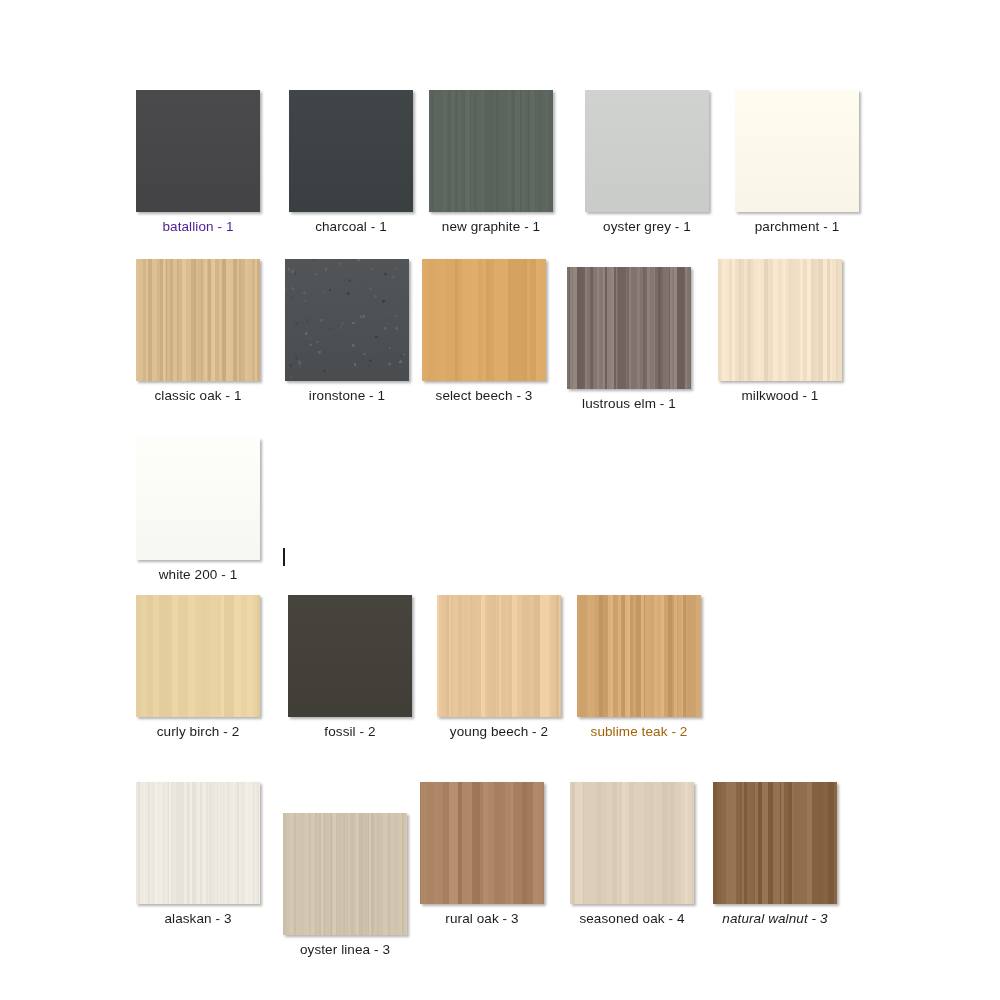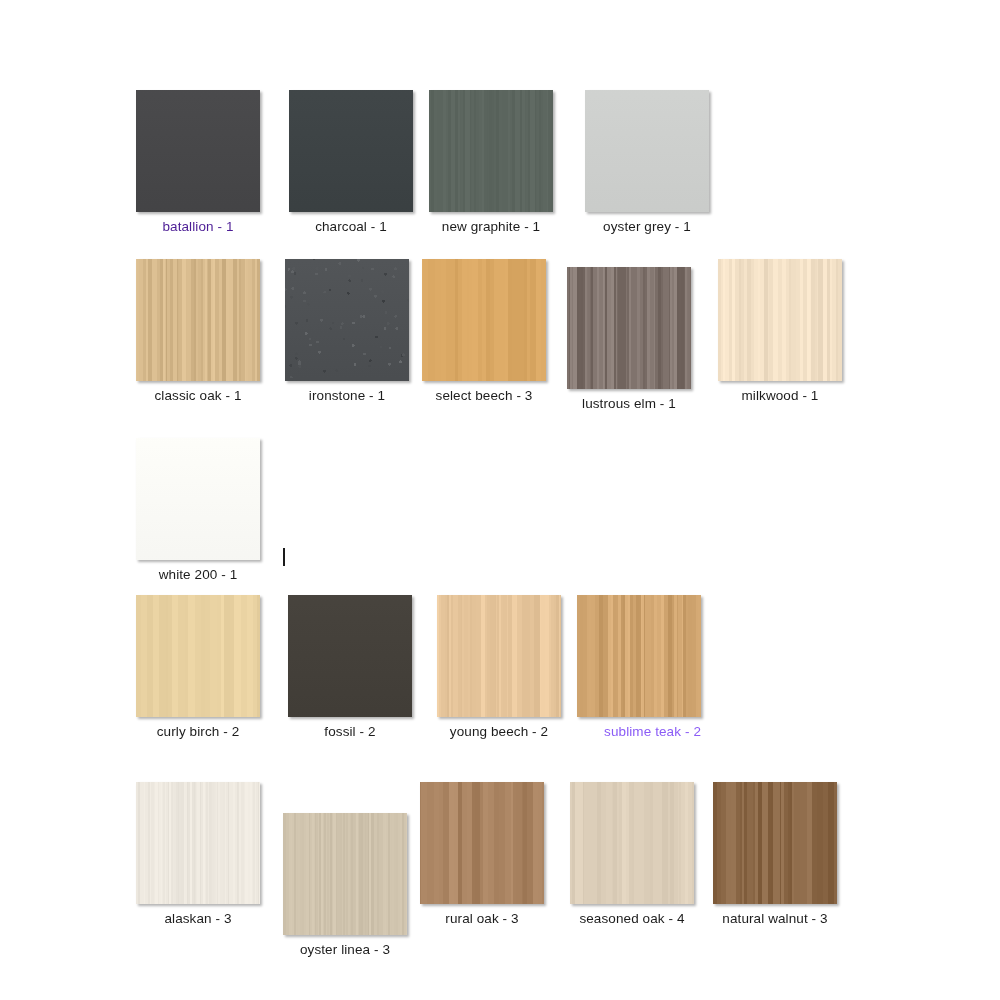--- a/index.html
+++ b/index.html
@@ -86,20 +86,26 @@
         <div class="grain" style="background-image: repeating-linear-gradient(90deg, rgb(96, 106, 99) 0px, rgb(96, 106, 99) 1.76px, rgb(90, 100, 93) 1.76px, rgb(90, 100, 93) 4.72px, rgb(89, 99, 92) 4.72px, rgb(89, 99, 92) 6.19px, rgb(90, 100, 93) 6.19px, rgb(90, 100, 93) 7.41px, rgb(88, 98, 91) 7.41px, rgb(88, 98, 91) 9.97px, rgb(89, 99, 92) 9.97px, rgb(89, 99, 92) 12.36px, rgb(91, 101, 94) 12.36px, rgb(91, 101, 94) 14.14px, rgb(87, 97, 90) 14.14px, rgb(87, 97, 90) 16.95px, rgb(92, 102, 95) 16.95px, rgb(92, 102, 95) 19.81px, rgb(91, 101, 94) 19.81px, rgb(91, 101, 94) 21.9px, rgb(91, 101, 94) 21.9px, rgb(91, 101, 94) 24.27px, rgb(91, 101, 94) 24.27px, rgb(91, 101, 94) 25.8px, rgb(95, 105, 98) 25.8px, rgb(95, 105, 98) 28.63px, rgb(92, 102, 95) 28.63px, rgb(92, 102, 95) 30.55px, rgb(88, 98, 91) 30.55px, rgb(88, 98, 91) 33.62px, rgb(95, 105, 98) 33.62px, rgb(95, 105, 98) 36.28px, rgb(95, 105, 98) 36.28px, rgb(95, 105, 98) 38.4px, rgb(88, 98, 91) 38.4px, rgb(88, 98, 91) 40.54px, rgb(95, 105, 98) 40.54px, rgb(95, 105, 98) 42.79px, rgb(91, 101, 94) 42.79px, rgb(91, 101, 94) 44.42px, rgb(92, 102, 95) 44.42px, rgb(92, 102, 95) 45.85px, rgb(88, 98, 91) 45.85px, rgb(88, 98, 91) 48.11px, rgb(96, 106, 99) 48.11px, rgb(96, 106, 99) 51.23px, rgb(96, 106, 99) 51.23px, rgb(96, 106, 99) 52.81px, rgb(88, 98, 91) 52.81px, rgb(88, 98, 91) 54.18px, rgb(91, 101, 94) 54.18px, rgb(91, 101, 94) 55.44px, rgb(92, 102, 95) 55.44px, rgb(92, 102, 95) 56.71px, rgb(88, 98, 91) 56.71px, rgb(88, 98, 91) 58.95px, rgb(91, 101, 94) 58.95px, rgb(91, 101, 94) 61.66px, rgb(93, 103, 96) 61.66px, rgb(93, 103, 96) 64.82px), linear-gradient(rgb(98, 108, 101), rgb(86, 96, 89));"></div>
       </div>
       <div class="swatch-label" style="color: rgb(28, 28, 28);">new graphite - 1</div>
     </div>
     <div class="swatch-cell" style="left: 585px; top: 90px;">
       <div class="swatch-chip" style="background: rgb(205, 207, 205);">
         <div class="grain" style="background-image: linear-gradient(rgb(209, 211, 209), rgb(201, 203, 201));"></div>
       </div>
       <div class="swatch-label" style="color: rgb(28, 28, 28);">oyster grey - 1</div>
     </div>
+    <div class="swatch-cell" style="left: 735px; top: 90px;">
+      <div class="swatch-chip" style="background: rgb(253, 248, 236);">
+        <div class="grain" style="background-image: linear-gradient(rgb(255, 252, 240), rgb(249, 244, 232));"></div>
+      </div>
+      <div class="swatch-label" style="color: rgb(28, 28, 28);">parchment - 1</div>
+    </div>
     <div class="swatch-cell" style="left: 136px; top: 259px;">
       <div class="swatch-chip" style="background: rgb(214, 185, 140);">
         <div class="grain" style="background-image: repeating-linear-gradient(90deg, rgb(202, 173, 128) 0px, rgb(202, 173, 128) 4.35px, rgb(219, 190, 145) 4.35px, rgb(219, 190, 145) 5.96px, rgb(204, 175, 130) 5.96px, rgb(204, 175, 130) 8.12px, rgb(210, 181, 136) 8.12px, rgb(210, 181, 136) 12.42px, rgb(224, 195, 150) 12.42px, rgb(224, 195, 150) 13.43px, rgb(221, 192, 147) 13.43px, rgb(221, 192, 147) 15.38px, rgb(219, 190, 145) 15.38px, rgb(219, 190, 145) 19.18px, rgb(210, 181, 136) 19.18px, rgb(210, 181, 136) 21.96px, rgb(223, 194, 149) 21.96px, rgb(223, 194, 149) 24.07px, rgb(204, 175, 130) 24.07px, rgb(204, 175, 130) 28.15px, rgb(221, 192, 147) 28.15px, rgb(221, 192, 147) 29.07px, rgb(221, 192, 147) 29.07px, rgb(221, 192, 147) 32.89px, rgb(212, 183, 138) 32.89px, rgb(212, 183, 138) 35.62px, rgb(202, 173, 128) 35.62px, rgb(202, 173, 128) 39.44px, rgb(226, 197, 152) 39.44px, rgb(226, 197, 152) 40.55px, rgb(219, 190, 145) 40.55px, rgb(219, 190, 145) 41.5px, rgb(198, 169, 124) 41.5px, rgb(198, 169, 124) 43.38px, rgb(215, 186, 141) 43.38px, rgb(215, 186, 141) 45.75px, rgb(204, 175, 130) 45.75px, rgb(204, 175, 130) 49.27px, rgb(220, 191, 146) 49.27px, rgb(220, 191, 146) 52.79px, rgb(201, 172, 127) 52.79px, rgb(201, 172, 127) 54.38px, rgb(210, 181, 136) 54.38px, rgb(210, 181, 136) 55.25px, rgb(212, 183, 138) 55.25px, rgb(212, 183, 138) 57.97px, rgb(227, 198, 153) 57.97px, rgb(227, 198, 153) 61.55px, rgb(217, 188, 143) 61.55px, rgb(217, 188, 143) 62.93px, rgb(218, 189, 144) 62.93px, rgb(218, 189, 144) 67.21px, rgb(205, 176, 131) 67.21px, rgb(205, 176, 131) 69.55px, rgb(200, 171, 126) 69.55px, rgb(200, 171, 126) 72.21px, rgb(217, 188, 143) 72.21px, rgb(217, 188, 143) 74.43px, rgb(212, 183, 138) 74.43px, rgb(212, 183, 138) 77.09px, rgb(206, 177, 132) 77.09px, rgb(206, 177, 132) 79.39px, rgb(219, 190, 145) 79.39px, rgb(219, 190, 145) 80.71px, rgb(226, 197, 152) 80.71px, rgb(226, 197, 152) 82.86px, rgb(212, 183, 138) 82.86px, rgb(212, 183, 138) 84.38px, rgb(202, 173, 128) 84.38px, rgb(202, 173, 128) 87.16px, rgb(225, 196, 151) 87.16px, rgb(225, 196, 151) 89.17px, rgb(228, 199, 154) 89.17px, rgb(228, 199, 154) 90.66px, rgb(210, 181, 136) 90.66px, rgb(210, 181, 136) 94.88px, rgb(220, 191, 146) 94.88px, rgb(220, 191, 146) 98.31px, rgb(199, 170, 125) 98.31px, rgb(199, 170, 125) 101.75px, rgb(223, 194, 149) 101.75px, rgb(223, 194, 149) 104.97px, rgb(222, 193, 148) 104.97px, rgb(222, 193, 148) 108.99px), linear-gradient(90deg, rgb(222, 193, 148) 0%, rgb(204, 175, 130) 45%, rgb(220, 191, 146) 100%);"></div>
       </div>
       <div class="swatch-label" style="color: rgb(28, 28, 28);">classic oak - 1</div>
     </div>
     <div class="swatch-cell" style="left: 285px; top: 259px;">
       <div class="swatch-chip" style="background: rgb(78, 81, 84);">
         <div class="grain" style="background-image: radial-gradient(1.4px at 87.3% 55.5%, rgb(78, 81, 84) 0px, rgb(78, 81, 84) 100%, rgba(0, 0, 0, 0) 100%), radial-gradient(1.4px at 0.7% 54.9%, rgb(78, 81, 84) 0px, rgb(78, 81, 84) 100%, rgba(0, 0, 0, 0) 100%), radial-gradient(1.4px at 8.3% 29.1%, rgb(89, 92, 95) 0px, rgb(89, 92, 95) 100%, rgba(0, 0, 0, 0) 100%), radial-gradient(1.4px at 51.8% 19.8%, rgb(83, 86, 89) 0px, rgb(83, 86, 89) 100%, rgba(0, 0, 0, 0) 100%), radial-gradient(1.4px at 72.9% 68.5%, rgb(79, 82, 85) 0px, rgb(79, 82, 85) 100%, rgba(0, 0, 0, 0) 100%), radial-gradient(1.4px at 13.1% 17%, rgb(97, 100, 103) 0px, rgb(97, 100, 103) 100%, rgba(0, 0, 0, 0) 100%), radial-gradient(1.4px at 14.2% 7%, rgb(64, 67, 70) 0px, rgb(64, 67, 70) 100%, rgba(0, 0, 0, 0) 100%), radial-gradient(1.4px at 17.9% 80%, rgb(91, 94, 97) 0px, rgb(91, 94, 97) 100%, rgba(0, 0, 0, 0) 100%), radial-gradient(1.4px at 65.8% 77.8%, rgb(59, 62, 65) 0px, rgb(59, 62, 65) 100%, rgba(0, 0, 0, 0) 100%), radial-gradient(1.4px at 99.6% 42.1%, rgb(79, 82, 85) 0px, rgb(79, 82, 85) 100%, rgba(0, 0, 0, 0) 100%), radial-gradient(1.4px at 60.9% 14.4%, rgb(79, 82, 85) 0px, rgb(79, 82, 85) 100%, rgba(0, 0, 0, 0) 100%), radial-gradient(1.4px at 91.4% 36.5%, rgb(77, 80, 83) 0px, rgb(77, 80, 83) 100%, rgba(0, 0, 0, 0) 100%), radial-gradient(1.4px at 32.8% 50.1%, rgb(93, 96, 99) 0px, rgb(93, 96, 99) 100%, rgba(0, 0, 0, 0) 100%), radial-gradient(1.4px at 26.8% 96.7%, rgb(100, 103, 106) 0px, rgb(100, 103, 106) 100%, rgba(0, 0, 0, 0) 100%), radial-gradient(1.4px at 14.9% 18.1%, rgb(71, 74, 77) 0px, rgb(71, 74, 77) 100%, rgba(0, 0, 0, 0) 100%), radial-gradient(1.4px at 39% 56%, rgb(71, 74, 77) 0px, rgb(71, 74, 77) 100%, rgba(0, 0, 0, 0) 100%), radial-gradient(1.4px at 40.6% 52%, rgb(74, 77, 80) 0px, rgb(74, 77, 80) 100%, rgba(0, 0, 0, 0) 100%), radial-gradient(1.4px at 61.4% 47.7%, rgb(98, 101, 104) 0px, rgb(98, 101, 104) 100%, rgba(0, 0, 0, 0) 100%), radial-gradient(1.4px at 43.1% 84.8%, rgb(72, 75, 78) 0px, rgb(72, 75, 78) 100%, rgba(0, 0, 0, 0) 100%), radial-gradient(1.4px at 27.3% 5.1%, rgb(59, 62, 65) 0px, rgb(59, 62, 65) 100%, rgba(0, 0, 0, 0) 100%), radial-gradient(1.4px at 55.7% 50.1%, rgb(79, 82, 85) 0px, rgb(79, 82, 85) 100%, rgba(0, 0, 0, 0) 100%), radial-gradient(1.4px at 70.1% 61.6%, rgb(59, 62, 65) 0px, rgb(59, 62, 65) 100%, rgba(0, 0, 0, 0) 100%), radial-gradient(1.4px at 11.9% 81.2%, rgb(65, 68, 71) 0px, rgb(65, 68, 71) 100%, rgba(0, 0, 0, 0) 100%), radial-gradient(1.4px at 23% 50.5%, rgb(70, 73, 76) 0px, rgb(70, 73, 76) 100%, rgba(0, 0, 0, 0) 100%), radial-gradient(1.4px at 45% 11.3%, rgb(92, 95, 98) 0px, rgb(92, 95, 98) 100%, rgba(0, 0, 0, 0) 100%), radial-gradient(1.4px at 19.5% 5.2%, rgb(60, 63, 66) 0px, rgb(60, 63, 66) 100%, rgba(0, 0, 0, 0) 100%), radial-gradient(1.4px at 88.2% 73.8%, rgb(83, 86, 89) 0px, rgb(83, 86, 89) 100%, rgba(0, 0, 0, 0) 100%), radial-gradient(1.4px at 92.8% 58.9%, rgb(90, 93, 96) 0px, rgb(90, 93, 96) 100%, rgba(0, 0, 0, 0) 100%), radial-gradient(1.4px at 74.9% 2.1%, rgb(99, 102, 105) 0px, rgb(99, 102, 105) 100%, rgba(0, 0, 0, 0) 100%), radial-gradient(1.4px at 76.3% 45%, rgb(84, 87, 90) 0px, rgb(84, 87, 90) 100%, rgba(0, 0, 0, 0) 100%), radial-gradient(1.4px at 38.5% 29.4%, rgb(63, 66, 69) 0px, rgb(63, 66, 69) 100%, rgba(0, 0, 0, 0) 100%), radial-gradient(1.4px at 3.3% 96.9%, rgb(103, 106, 109) 0px, rgb(103, 106, 109) 100%, rgba(0, 0, 0, 0) 100%), radial-gradient(1.4px at 12.3% 89.1%, rgb(84, 87, 90) 0px, rgb(84, 87, 90) 100%, rgba(0, 0, 0, 0) 100%), radial-gradient(1.4px at 7.2% 47.8%, rgb(71, 74, 77) 0px, rgb(71, 74, 77) 100%, rgba(0, 0, 0, 0) 100%), radial-gradient(1.4px at 29.6% 14.6%, rgb(83, 86, 89) 0px, rgb(83, 86, 89) 100%, rgba(0, 0, 0, 0) 100%), radial-gradient(1.4px at 21.3% 31.2%, rgb(94, 97, 100) 0px, rgb(94, 97, 100) 100%, rgba(0, 0, 0, 0) 100%), radial-gradient(1.4px at 23.8% 39.2%, rgb(77, 80, 83) 0px, rgb(77, 80, 83) 100%, rgba(0, 0, 0, 0) 100%), radial-gradient(1.4px at 78.8% 80.3%, rgb(96, 99, 102) 0px, rgb(96, 99, 102) 100%, rgba(0, 0, 0, 0) 100%), radial-gradient(1.4px at 28.1% 96.1%, rgb(80, 83, 86) 0px, rgb(80, 83, 86) 100%, rgba(0, 0, 0, 0) 100%), radial-gradient(1.4px at 13.3% 28.4%, rgb(93, 96, 99) 0px, rgb(93, 96, 99) 100%, rgba(0, 0, 0, 0) 100%), radial-gradient(1.4px at 76% 18.8%, rgb(63, 66, 69) 0px, rgb(63, 66, 69) 100%, rgba(0, 0, 0, 0) 100%), radial-gradient(1.4px at 57.9% 9%, rgb(100, 103, 106) 0px, rgb(100, 103, 106) 100%, rgba(0, 0, 0, 0) 100%), radial-gradient(1.4px at 0.7% 40.6%, rgb(86, 89, 92) 0px, rgb(86, 89, 92) 100%, rgba(0, 0, 0, 0) 100%), radial-gradient(1.4px at 46% 55.3%, rgb(86, 89, 92) 0px, rgb(86, 89, 92) 100%, rgba(0, 0, 0, 0) 100%), radial-gradient(1.4px at 35.6% 94.8%, rgb(73, 76, 79) 0px, rgb(73, 76, 79) 100%, rgba(0, 0, 0, 0) 100%), radial-gradient(1.4px at 11% 0.7%, rgb(66, 69, 72) 0px, rgb(66, 69, 72) 100%, rgba(0, 0, 0, 0) 100%), radial-gradient(1.4px at 14% 14.7%, rgb(85, 88, 91) 0px, rgb(85, 88, 91) 100%, rgba(0, 0, 0, 0) 100%), radial-gradient(1.4px at 86.2% 78.5%, rgb(103, 106, 109) 0px, rgb(103, 106, 109) 100%, rgba(0, 0, 0, 0) 100%), radial-gradient(1.4px at 69.3% 33.7%, rgb(92, 95, 98) 0px, rgb(92, 95, 98) 100%, rgba(0, 0, 0, 0) 100%), radial-gradient(1.4px at 4.9% 22%, rgb(72, 75, 78) 0px, rgb(72, 75, 78) 100%, rgba(0, 0, 0, 0) 100%), radial-gradient(1.4px at 34.7% 85.1%, rgb(62, 65, 68) 0px, rgb(62, 65, 68) 100%, rgba(0, 0, 0, 0) 100%), radial-gradient(1.4px at 0.4% 64.7%, rgb(82, 85, 88) 0px, rgb(82, 85, 88) 100%, rgba(0, 0, 0, 0) 100%), radial-gradient(1.4px at 43.7% 2.3%, rgb(57, 60, 63) 0px, rgb(57, 60, 63) 100%, rgba(0, 0, 0, 0) 100%), radial-gradient(1.4px at 6.1% 39.7%, rgb(101, 104, 107) 0px, rgb(101, 104, 107) 100%, rgba(0, 0, 0, 0) 100%), radial-gradient(1.4px at 29.5% 18.5%, rgb(93, 96, 99) 0px, rgb(93, 96, 99) 100%, rgba(0, 0, 0, 0) 100%), radial-gradient(1.4px at 55.4% 80.4%, rgb(100, 103, 106) 0px, rgb(100, 103, 106) 100%, rgba(0, 0, 0, 0) 100%), radial-gradient(1.4px at 25.5% 67.1%, rgb(93, 96, 99) 0px, rgb(93, 96, 99) 100%, rgba(0, 0, 0, 0) 100%), radial-gradient(1.4px at 81.5% 20.3%, rgb(93, 96, 99) 0px, rgb(93, 96, 99) 100%, rgba(0, 0, 0, 0) 100%), radial-gradient(1.4px at 65% 81.5%, rgb(72, 75, 78) 0px, rgb(72, 75, 78) 100%, rgba(0, 0, 0, 0) 100%), radial-gradient(1.4px at 17.8% 92.5%, rgb(96, 99, 102) 0px, rgb(96, 99, 102) 100%, rgba(0, 0, 0, 0) 100%), radial-gradient(1.4px at 81.4% 94.9%, rgb(91, 94, 97) 0px, rgb(91, 94, 97) 100%, rgba(0, 0, 0, 0) 100%), radial-gradient(1.4px at 97.6% 30.5%, rgb(78, 81, 84) 0px, rgb(78, 81, 84) 100%, rgba(0, 0, 0, 0) 100%), radial-gradient(1.4px at 8% 40.8%, rgb(74, 77, 80) 0px, rgb(74, 77, 80) 100%, rgba(0, 0, 0, 0) 100%), radial-gradient(1.4px at 54.2% 67.5%, rgb(100, 103, 106) 0px, rgb(100, 103, 106) 100%, rgba(0, 0, 0, 0) 100%), radial-gradient(1.4px at 78% 52.4%, rgb(83, 86, 89) 0px, rgb(83, 86, 89) 100%, rgba(0, 0, 0, 0) 100%), radial-gradient(1.4px at 21.1% 37%, rgb(87, 90, 93) 0px, rgb(87, 90, 93) 100%, rgba(0, 0, 0, 0) 100%), radial-gradient(1.4px at 25% 63.1%, rgb(85, 88, 91) 0px, rgb(85, 88, 91) 100%, rgba(0, 0, 0, 0) 100%), radial-gradient(1.4px at 31.4% 72.2%, rgb(98, 101, 104) 0px, rgb(98, 101, 104) 100%, rgba(0, 0, 0, 0) 100%), radial-gradient(1.4px at 82.1% 6.1%, rgb(98, 101, 104) 0px, rgb(98, 101, 104) 100%, rgba(0, 0, 0, 0) 100%), radial-gradient(1.4px at 18.6% 6.5%, rgb(58, 61, 64) 0px, rgb(58, 61, 64) 100%, rgba(0, 0, 0, 0) 100%), radial-gradient(1.4px at 82.7% 14.9%, rgb(89, 92, 95) 0px, rgb(89, 92, 95) 100%, rgba(0, 0, 0, 0) 100%), radial-gradient(1.4px at 16% 73.2%, rgb(74, 77, 80) 0px, rgb(74, 77, 80) 100%, rgba(0, 0, 0, 0) 100%), radial-gradient(1.4px at 60.2% 22.8%, rgb(76, 79, 82) 0px, rgb(76, 79, 82) 100%, rgba(0, 0, 0, 0) 100%), radial-gradient(1.4px at 56.9% 5.6%, rgb(68, 71, 74) 0px, rgb(68, 71, 74) 100%, rgba(0, 0, 0, 0) 100%), radial-gradient(1.4px at 47.9% 63.1%, rgb(71, 74, 77) 0px, rgb(71, 74, 77) 100%, rgba(0, 0, 0, 0) 100%), radial-gradient(1.4px at 74.7% 37.1%, rgb(58, 61, 64) 0px, rgb(58, 61, 64) 100%, rgba(0, 0, 0, 0) 100%), radial-gradient(1.4px at 79.1% 69.2%, rgb(92, 95, 98) 0px, rgb(92, 95, 98) 100%, rgba(0, 0, 0, 0) 100%), radial-gradient(1.4px at 2.7% 1%, rgb(103, 106, 109) 0px, rgb(103, 106, 109) 100%, rgba(0, 0, 0, 0) 100%), radial-gradient(1.4px at 87.1% 74.3%, rgb(62, 65, 68) 0px, rgb(62, 65, 68) 100%, rgba(0, 0, 0, 0) 100%), radial-gradient(1.4px at 74.1% 30.6%, rgb(81, 84, 87) 0px, rgb(81, 84, 87) 100%, rgba(0, 0, 0, 0) 100%), radial-gradient(1.4px at 5.3% 11.8%, rgb(87, 90, 93) 0px, rgb(87, 90, 93) 100%, rgba(0, 0, 0, 0) 100%), radial-gradient(1.4px at 22.4% 59.4%, rgb(100, 103, 106) 0px, rgb(100, 103, 106) 100%, rgba(0, 0, 0, 0) 100%), radial-gradient(1.4px at 67.1% 15%, rgb(92, 95, 98) 0px, rgb(92, 95, 98) 100%, rgba(0, 0, 0, 0) 100%), radial-gradient(1.4px at 80.9% 20.5%, rgb(82, 85, 88) 0px, rgb(82, 85, 88) 100%, rgba(0, 0, 0, 0) 100%), radial-gradient(1.4px at 5.7% 17.4%, rgb(91, 94, 97) 0px, rgb(91, 94, 97) 100%, rgba(0, 0, 0, 0) 100%), radial-gradient(1.4px at 83% 47.4%, rgb(90, 93, 96) 0px, rgb(90, 93, 96) 100%, rgba(0, 0, 0, 0) 100%), radial-gradient(1.4px at 54.5% 52.1%, rgb(99, 102, 105) 0px, rgb(99, 102, 105) 100%, rgba(0, 0, 0, 0) 100%), radial-gradient(1.4px at 61.8% 73.3%, rgb(92, 95, 98) 0px, rgb(92, 95, 98) 100%, rgba(0, 0, 0, 0) 100%), radial-gradient(1.4px at 46.8% 52.6%, rgb(87, 90, 93) 0px, rgb(87, 90, 93) 100%, rgba(0, 0, 0, 0) 100%), radial-gradient(1.4px at 50.9% 31.7%, rgb(58, 61, 64) 0px, rgb(58, 61, 64) 100%, rgba(0, 0, 0, 0) 100%), radial-gradient(1.4px at 15.9% 52.2%, rgb(69, 72, 75) 0px, rgb(69, 72, 75) 100%, rgba(0, 0, 0, 0) 100%), radial-gradient(1.4px at 83.5% 55.8%, rgb(95, 98, 101) 0px, rgb(95, 98, 101) 100%, rgba(0, 0, 0, 0) 100%), radial-gradient(1.4px at 95.3% 84.1%, rgb(61, 64, 67) 0px, rgb(61, 64, 67) 100%, rgba(0, 0, 0, 0) 100%), radial-gradient(1.4px at 92.9% 78.9%, rgb(80, 83, 86) 0px, rgb(80, 83, 86) 100%, rgba(0, 0, 0, 0) 100%), radial-gradient(1.4px at 18.1% 81.8%, rgb(79, 82, 85) 0px, rgb(79, 82, 85) 100%, rgba(0, 0, 0, 0) 100%), radial-gradient(1.4px at 12.5% 34.5%, rgb(75, 78, 81) 0px, rgb(75, 78, 81) 100%, rgba(0, 0, 0, 0) 100%), radial-gradient(1.4px at 17.8% 78.6%, rgb(90, 93, 96) 0px, rgb(90, 93, 96) 100%, rgba(0, 0, 0, 0) 100%), radial-gradient(1.4px at 75.7% 55.8%, rgb(96, 99, 102) 0px, rgb(96, 99, 102) 100%, rgba(0, 0, 0, 0) 100%), radial-gradient(1.4px at 27.7% 7.8%, rgb(66, 69, 72) 0px, rgb(66, 69, 72) 100%, rgba(0, 0, 0, 0) 100%), radial-gradient(1.4px at 15.7% 76.2%, rgb(65, 68, 71) 0px, rgb(65, 68, 71) 100%, rgba(0, 0, 0, 0) 100%), radial-gradient(1.4px at 81.1% 2.7%, rgb(66, 69, 72) 0px, rgb(66, 69, 72) 100%, rgba(0, 0, 0, 0) 100%), radial-gradient(1.4px at 65.8% 29%, rgb(89, 92, 95) 0px, rgb(89, 92, 95) 100%, rgba(0, 0, 0, 0) 100%), radial-gradient(1.4px at 11.4% 96.7%, rgb(61, 64, 67) 0px, rgb(61, 64, 67) 100%, rgba(0, 0, 0, 0) 100%), radial-gradient(1.4px at 59.5% 47.5%, rgb(93, 96, 99) 0px, rgb(93, 96, 99) 100%, rgba(0, 0, 0, 0) 100%), radial-gradient(1.4px at 51.9% 23.1%, rgb(66, 69, 72) 0px, rgb(66, 69, 72) 100%, rgba(0, 0, 0, 0) 100%), radial-gradient(1.4px at 30.1% 65.1%, rgb(91, 94, 97) 0px, rgb(91, 94, 97) 100%, rgba(0, 0, 0, 0) 100%), radial-gradient(1.4px at 35.8% 15.3%, rgb(96, 99, 102) 0px, rgb(96, 99, 102) 100%, rgba(0, 0, 0, 0) 100%), radial-gradient(1.4px at 10.8% 15.2%, rgb(99, 102, 105) 0px, rgb(99, 102, 105) 100%, rgba(0, 0, 0, 0) 100%), radial-gradient(1.4px at 96.6% 6.5%, rgb(74, 77, 80) 0px, rgb(74, 77, 80) 100%, rgba(0, 0, 0, 0) 100%), radial-gradient(1.4px at 35% 30.9%, rgb(87, 90, 93) 0px, rgb(87, 90, 93) 100%, rgba(0, 0, 0, 0) 100%), linear-gradient(rgb(83, 86, 89), rgb(73, 76, 79));"></div>
       </div>
@@ -144,21 +150,21 @@
     <div class="swatch-cell" style="left: 437px; top: 595px;">
       <div class="swatch-chip" style="background: rgb(232, 199, 157);">
         <div class="grain" style="background-image: repeating-linear-gradient(90deg, rgb(221, 188, 146) 0px, rgb(221, 188, 146) 3.14px, rgb(221, 188, 146) 3.14px, rgb(221, 188, 146) 6.06px, rgb(243, 210, 168) 6.06px, rgb(243, 210, 168) 7.18px, rgb(241, 208, 166) 7.18px, rgb(241, 208, 166) 10.31px, rgb(242, 209, 167) 10.31px, rgb(242, 209, 167) 14.24px, rgb(234, 201, 159) 14.24px, rgb(234, 201, 159) 16.22px, rgb(229, 196, 154) 16.22px, rgb(229, 196, 154) 19.74px, rgb(227, 194, 152) 19.74px, rgb(227, 194, 152) 21.54px, rgb(221, 188, 146) 21.54px, rgb(221, 188, 146) 24.33px, rgb(236, 203, 161) 24.33px, rgb(236, 203, 161) 25.99px, rgb(226, 193, 151) 25.99px, rgb(226, 193, 151) 27.84px, rgb(232, 199, 157) 27.84px, rgb(232, 199, 157) 32.74px, rgb(226, 193, 151) 32.74px, rgb(226, 193, 151) 35.61px, rgb(224, 191, 149) 35.61px, rgb(224, 191, 149) 37.03px, rgb(231, 198, 156) 37.03px, rgb(231, 198, 156) 38.67px, rgb(228, 195, 153) 38.67px, rgb(228, 195, 153) 43.16px, rgb(230, 197, 155) 43.16px, rgb(230, 197, 155) 45px, rgb(224, 191, 149) 45px, rgb(224, 191, 149) 47.35px, rgb(227, 194, 152) 47.35px, rgb(227, 194, 152) 51.19px, rgb(228, 195, 153) 51.19px, rgb(228, 195, 153) 55.64px, rgb(242, 209, 167) 55.64px, rgb(242, 209, 167) 59.99px, rgb(231, 198, 156) 59.99px, rgb(231, 198, 156) 62.27px, rgb(227, 194, 152) 62.27px, rgb(227, 194, 152) 64.84px, rgb(225, 192, 150) 64.84px, rgb(225, 192, 150) 69.82px, rgb(224, 191, 149) 69.82px, rgb(224, 191, 149) 70.93px, rgb(232, 199, 157) 70.93px, rgb(232, 199, 157) 72.48px, rgb(226, 193, 151) 72.48px, rgb(226, 193, 151) 74.05px, rgb(238, 205, 163) 74.05px, rgb(238, 205, 163) 75.75px, rgb(229, 196, 154) 75.75px, rgb(229, 196, 154) 78.46px, rgb(228, 195, 153) 78.46px, rgb(228, 195, 153) 81.92px, rgb(234, 201, 159) 81.92px, rgb(234, 201, 159) 83.27px, rgb(227, 194, 152) 83.27px, rgb(227, 194, 152) 86.66px, rgb(240, 207, 165) 86.66px, rgb(240, 207, 165) 90.64px, rgb(241, 208, 166) 90.64px, rgb(241, 208, 166) 92.06px, rgb(231, 198, 156) 92.06px, rgb(231, 198, 156) 96.98px, rgb(225, 192, 150) 96.98px, rgb(225, 192, 150) 101.44px, rgb(225, 192, 150) 101.44px, rgb(225, 192, 150) 104.66px, rgb(228, 195, 153) 104.66px, rgb(228, 195, 153) 109.3px), linear-gradient(100deg, rgb(240, 207, 165), rgb(218, 185, 143));"></div>
       </div>
       <div class="swatch-label" style="color: rgb(28, 28, 28);">young beech - 2</div>
     </div>
     <div class="swatch-cell" style="left: 577px; top: 595px;">
       <div class="swatch-chip" style="background: rgb(208, 165, 112);">
         <div class="grain" style="background-image: repeating-linear-gradient(90deg, rgb(217, 174, 121) 0px, rgb(217, 174, 121) 1.17px, rgb(218, 175, 122) 1.17px, rgb(218, 175, 122) 2.91px, rgb(202, 159, 106) 2.91px, rgb(202, 159, 106) 4.12px, rgb(212, 169, 116) 4.12px, rgb(212, 169, 116) 7.98px, rgb(221, 178, 125) 7.98px, rgb(221, 178, 125) 9.48px, rgb(194, 151, 98) 9.48px, rgb(194, 151, 98) 12.02px, rgb(206, 163, 110) 12.02px, rgb(206, 163, 110) 14.55px, rgb(204, 161, 108) 14.55px, rgb(204, 161, 108) 18.16px, rgb(205, 162, 109) 18.16px, rgb(205, 162, 109) 22.42px, rgb(212, 169, 116) 22.42px, rgb(212, 169, 116) 24.37px, rgb(213, 170, 117) 24.37px, rgb(213, 170, 117) 26.47px, rgb(212, 169, 116) 26.47px, rgb(212, 169, 116) 30.39px, rgb(206, 163, 110) 30.39px, rgb(206, 163, 110) 33.74px, rgb(192, 149, 96) 33.74px, rgb(192, 149, 96) 35.49px, rgb(192, 149, 96) 35.49px, rgb(192, 149, 96) 38.25px, rgb(200, 157, 104) 38.25px, rgb(200, 157, 104) 42.56px, rgb(220, 177, 124) 42.56px, rgb(220, 177, 124) 46.33px, rgb(224, 181, 128) 46.33px, rgb(224, 181, 128) 48.3px, rgb(204, 161, 108) 48.3px, rgb(204, 161, 108) 50.74px, rgb(205, 162, 109) 50.74px, rgb(205, 162, 109) 52.89px, rgb(219, 176, 123) 52.89px, rgb(219, 176, 123) 55.63px, rgb(197, 154, 101) 55.63px, rgb(197, 154, 101) 58.16px, rgb(194, 151, 98) 58.16px, rgb(194, 151, 98) 59.86px, rgb(220, 177, 124) 59.86px, rgb(220, 177, 124) 62.55px, rgb(224, 181, 128) 62.55px, rgb(224, 181, 128) 64.74px, rgb(198, 155, 102) 64.74px, rgb(198, 155, 102) 68.36px, rgb(207, 164, 111) 68.36px, rgb(207, 164, 111) 71.35px, rgb(194, 151, 98) 71.35px, rgb(194, 151, 98) 73.97px, rgb(195, 152, 99) 73.97px, rgb(195, 152, 99) 75.87px, rgb(223, 180, 127) 75.87px, rgb(223, 180, 127) 77.13px, rgb(220, 177, 124) 77.13px, rgb(220, 177, 124) 78.55px, rgb(194, 151, 98) 78.55px, rgb(194, 151, 98) 79.91px, rgb(212, 169, 116) 79.91px, rgb(212, 169, 116) 82.21px, rgb(212, 169, 116) 82.21px, rgb(212, 169, 116) 85.59px, rgb(209, 166, 113) 85.59px, rgb(209, 166, 113) 88.76px, rgb(220, 177, 124) 88.76px, rgb(220, 177, 124) 92.47px, rgb(215, 172, 119) 92.47px, rgb(215, 172, 119) 94.97px, rgb(215, 172, 119) 94.97px, rgb(215, 172, 119) 96.33px, rgb(224, 181, 128) 96.33px, rgb(224, 181, 128) 99.41px, rgb(206, 163, 110) 99.41px, rgb(206, 163, 110) 103.01px, rgb(191, 148, 95) 103.01px, rgb(191, 148, 95) 107.32px, rgb(201, 158, 105) 107.32px, rgb(201, 158, 105) 108.94px), linear-gradient(90deg, rgb(216, 173, 120) 0%, rgb(198, 155, 102) 45%, rgb(214, 171, 118) 100%);"></div>
       </div>
-      <div class="swatch-label" style="color: #8b5cf6; text-align: right;">sublime teak - 2</div>
+      <div class="swatch-label" style="color: #a16207;">sublime teak - 2</div>
     </div>
     <div class="swatch-cell" style="left: 136px; top: 782px;">
       <div class="swatch-chip" style="background: rgb(236, 231, 222);">
         <div class="grain" style="background-image: repeating-linear-gradient(90deg, rgb(236, 231, 222) 0px, rgb(236, 231, 222) 1.84px, rgb(237, 232, 223) 1.84px, rgb(237, 232, 223) 2.62px, rgb(239, 234, 225) 2.62px, rgb(239, 234, 225) 3.65px, rgb(233, 228, 219) 3.65px, rgb(233, 228, 219) 4.64px, rgb(240, 235, 226) 4.64px, rgb(240, 235, 226) 6.45px, rgb(237, 232, 223) 6.45px, rgb(237, 232, 223) 8.38px, rgb(237, 232, 223) 8.38px, rgb(237, 232, 223) 9.64px, rgb(236, 231, 222) 9.64px, rgb(236, 231, 222) 10.96px, rgb(241, 236, 227) 10.96px, rgb(241, 236, 227) 12.45px, rgb(237, 232, 223) 12.45px, rgb(237, 232, 223) 13.96px, rgb(229, 224, 215) 13.96px, rgb(229, 224, 215) 15.53px, rgb(239, 234, 225) 15.53px, rgb(239, 234, 225) 17.52px, rgb(239, 234, 225) 17.52px, rgb(239, 234, 225) 19.83px, rgb(242, 237, 228) 19.83px, rgb(242, 237, 228) 21.25px, rgb(238, 233, 224) 21.25px, rgb(238, 233, 224) 23.53px, rgb(231, 226, 217) 23.53px, rgb(231, 226, 217) 24.37px, rgb(232, 227, 218) 24.37px, rgb(232, 227, 218) 25.81px, rgb(241, 236, 227) 25.81px, rgb(241, 236, 227) 27.04px, rgb(236, 231, 222) 27.04px, rgb(236, 231, 222) 28.08px, rgb(236, 231, 222) 28.08px, rgb(236, 231, 222) 30.29px, rgb(239, 234, 225) 30.29px, rgb(239, 234, 225) 31.4px, rgb(243, 238, 229) 31.4px, rgb(243, 238, 229) 33.2px, rgb(243, 238, 229) 33.2px, rgb(243, 238, 229) 34.08px, rgb(236, 231, 222) 34.08px, rgb(236, 231, 222) 34.87px, rgb(241, 236, 227) 34.87px, rgb(241, 236, 227) 36.83px, rgb(243, 238, 229) 36.83px, rgb(243, 238, 229) 38.26px, rgb(239, 234, 225) 38.26px, rgb(239, 234, 225) 39.09px, rgb(235, 230, 221) 39.09px, rgb(235, 230, 221) 41.21px, rgb(241, 236, 227) 41.21px, rgb(241, 236, 227) 42.23px, rgb(237, 232, 223) 42.23px, rgb(237, 232, 223) 44.02px, rgb(230, 225, 216) 44.02px, rgb(230, 225, 216) 45.15px, rgb(243, 238, 229) 45.15px, rgb(243, 238, 229) 47.06px, rgb(234, 229, 220) 47.06px, rgb(234, 229, 220) 47.91px, rgb(233, 228, 219) 47.91px, rgb(233, 228, 219) 49.17px, rgb(237, 232, 223) 49.17px, rgb(237, 232, 223) 50.44px, rgb(236, 231, 222) 50.44px, rgb(236, 231, 222) 52.41px, rgb(232, 227, 218) 52.41px, rgb(232, 227, 218) 53.79px, rgb(229, 224, 215) 53.79px, rgb(229, 224, 215) 55.16px, rgb(233, 228, 219) 55.16px, rgb(233, 228, 219) 57.49px, rgb(232, 227, 218) 57.49px, rgb(232, 227, 218) 59.52px, rgb(241, 236, 227) 59.52px, rgb(241, 236, 227) 60.61px, rgb(230, 225, 216) 60.61px, rgb(230, 225, 216) 61.38px, rgb(240, 235, 226) 61.38px, rgb(240, 235, 226) 63.5px, rgb(229, 224, 215) 63.5px, rgb(229, 224, 215) 64.47px, rgb(232, 227, 218) 64.47px, rgb(232, 227, 218) 65.75px, rgb(243, 238, 229) 65.75px, rgb(243, 238, 229) 67.93px, rgb(232, 227, 218) 67.93px, rgb(232, 227, 218) 69.53px, rgb(229, 224, 215) 69.53px, rgb(229, 224, 215) 70.55px, rgb(233, 228, 219) 70.55px, rgb(233, 228, 219) 71.64px, rgb(238, 233, 224) 71.64px, rgb(238, 233, 224) 73.46px, rgb(241, 236, 227) 73.46px, rgb(241, 236, 227) 75.72px, rgb(229, 224, 215) 75.72px, rgb(229, 224, 215) 76.84px, rgb(236, 231, 222) 76.84px, rgb(236, 231, 222) 79.07px, rgb(243, 238, 229) 79.07px, rgb(243, 238, 229) 81.22px, rgb(238, 233, 224) 81.22px, rgb(238, 233, 224) 82.36px, rgb(233, 228, 219) 82.36px, rgb(233, 228, 219) 84.04px, rgb(239, 234, 225) 84.04px, rgb(239, 234, 225) 85.31px, rgb(232, 227, 218) 85.31px, rgb(232, 227, 218) 87.01px, rgb(233, 228, 219) 87.01px, rgb(233, 228, 219) 87.74px, rgb(235, 230, 221) 87.74px, rgb(235, 230, 221) 89.63px), linear-gradient(rgb(242, 237, 228), rgb(230, 225, 216));"></div>
       </div>
       <div class="swatch-label" style="color: rgb(28, 28, 28);">alaskan - 3</div>
     </div>
     <div class="swatch-cell" style="left: 283px; top: 813px;">
       <div class="swatch-chip" style="background: rgb(207, 195, 173);">
         <div class="grain" style="background-image: repeating-linear-gradient(90deg, rgb(203, 191, 169) 0px, rgb(203, 191, 169) 1.11px, rgb(205, 193, 171) 1.11px, rgb(205, 193, 171) 3.21px, rgb(199, 187, 165) 3.21px, rgb(199, 187, 165) 4.38px, rgb(215, 203, 181) 4.38px, rgb(215, 203, 181) 5.92px, rgb(210, 198, 176) 5.92px, rgb(210, 198, 176) 6.81px, rgb(200, 188, 166) 6.81px, rgb(200, 188, 166) 9.15px, rgb(209, 197, 175) 9.15px, rgb(209, 197, 175) 10.15px, rgb(209, 197, 175) 10.15px, rgb(209, 197, 175) 12.46px, rgb(203, 191, 169) 12.46px, rgb(203, 191, 169) 14.82px, rgb(207, 195, 173) 14.82px, rgb(207, 195, 173) 16.6px, rgb(207, 195, 173) 16.6px, rgb(207, 195, 173) 18.41px, rgb(212, 200, 178) 18.41px, rgb(212, 200, 178) 20.22px, rgb(213, 201, 179) 20.22px, rgb(213, 201, 179) 21.25px, rgb(211, 199, 177) 21.25px, rgb(211, 199, 177) 22.93px, rgb(202, 190, 168) 22.93px, rgb(202, 190, 168) 24.17px, rgb(202, 190, 168) 24.17px, rgb(202, 190, 168) 25.18px, rgb(210, 198, 176) 25.18px, rgb(210, 198, 176) 25.96px, rgb(209, 197, 175) 25.96px, rgb(209, 197, 175) 27.17px, rgb(210, 198, 176) 27.17px, rgb(210, 198, 176) 29.48px, rgb(208, 196, 174) 29.48px, rgb(208, 196, 174) 30.86px, rgb(207, 195, 173) 30.86px, rgb(207, 195, 173) 33.17px, rgb(210, 198, 176) 33.17px, rgb(210, 198, 176) 35.24px, rgb(212, 200, 178) 35.24px, rgb(212, 200, 178) 37.58px, rgb(202, 190, 168) 37.58px, rgb(202, 190, 168) 39.26px, rgb(209, 197, 175) 39.26px, rgb(209, 197, 175) 40.14px, rgb(210, 198, 176) 40.14px, rgb(210, 198, 176) 40.97px, rgb(214, 202, 180) 40.97px, rgb(214, 202, 180) 42.58px, rgb(211, 199, 177) 42.58px, rgb(211, 199, 177) 43.57px, rgb(208, 196, 174) 43.57px, rgb(208, 196, 174) 44.38px, rgb(202, 190, 168) 44.38px, rgb(202, 190, 168) 45.34px, rgb(206, 194, 172) 45.34px, rgb(206, 194, 172) 46.62px, rgb(211, 199, 177) 46.62px, rgb(211, 199, 177) 47.77px, rgb(201, 189, 167) 47.77px, rgb(201, 189, 167) 49.76px, rgb(215, 203, 181) 49.76px, rgb(215, 203, 181) 52.07px, rgb(209, 197, 175) 52.07px, rgb(209, 197, 175) 52.79px, rgb(202, 190, 168) 52.79px, rgb(202, 190, 168) 54.67px, rgb(211, 199, 177) 54.67px, rgb(211, 199, 177) 55.9px, rgb(206, 194, 172) 55.9px, rgb(206, 194, 172) 57.7px, rgb(210, 198, 176) 57.7px, rgb(210, 198, 176) 58.87px, rgb(200, 188, 166) 58.87px, rgb(200, 188, 166) 60.91px, rgb(209, 197, 175) 60.91px, rgb(209, 197, 175) 62.43px, rgb(215, 203, 181) 62.43px, rgb(215, 203, 181) 64.59px, rgb(203, 191, 169) 64.59px, rgb(203, 191, 169) 66.48px, rgb(206, 194, 172) 66.48px, rgb(206, 194, 172) 68.66px, rgb(205, 193, 171) 68.66px, rgb(205, 193, 171) 70.65px, rgb(210, 198, 176) 70.65px, rgb(210, 198, 176) 71.99px, rgb(203, 191, 169) 71.99px, rgb(203, 191, 169) 72.93px, rgb(202, 190, 168) 72.93px, rgb(202, 190, 168) 74.18px, rgb(209, 197, 175) 74.18px, rgb(209, 197, 175) 75.14px, rgb(205, 193, 171) 75.14px, rgb(205, 193, 171) 76.89px, rgb(211, 199, 177) 76.89px, rgb(211, 199, 177) 79.08px, rgb(207, 195, 173) 79.08px, rgb(207, 195, 173) 80.41px, rgb(202, 190, 168) 80.41px, rgb(202, 190, 168) 82.2px, rgb(206, 194, 172) 82.2px, rgb(206, 194, 172) 84.17px, rgb(207, 195, 173) 84.17px, rgb(207, 195, 173) 85.47px, rgb(215, 203, 181) 85.47px, rgb(215, 203, 181) 87.11px, rgb(208, 196, 174) 87.11px, rgb(208, 196, 174) 88.29px, rgb(201, 189, 167) 88.29px, rgb(201, 189, 167) 89.73px, rgb(200, 188, 166) 89.73px, rgb(200, 188, 166) 91.57px, rgb(206, 194, 172) 91.57px, rgb(206, 194, 172) 93.64px), linear-gradient(rgb(213, 201, 179), rgb(201, 189, 167));"></div>
@@ -174,16 +180,16 @@
     <div class="swatch-cell" style="left: 570px; top: 782px;">
       <div class="swatch-chip" style="background: rgb(222, 208, 187);">
         <div class="grain" style="background-image: repeating-linear-gradient(90deg, rgb(225, 211, 190) 0px, rgb(225, 211, 190) 3.27px, rgb(230, 216, 195) 3.27px, rgb(230, 216, 195) 6.61px, rgb(225, 211, 190) 6.61px, rgb(225, 211, 190) 10.23px, rgb(220, 206, 185) 10.23px, rgb(220, 206, 185) 12.15px, rgb(221, 207, 186) 12.15px, rgb(221, 207, 186) 13.52px, rgb(215, 201, 180) 13.52px, rgb(215, 201, 180) 17.18px, rgb(227, 213, 192) 17.18px, rgb(227, 213, 192) 23.21px, rgb(227, 213, 192) 23.21px, rgb(227, 213, 192) 24.99px, rgb(215, 201, 180) 24.99px, rgb(215, 201, 180) 26.2px, rgb(220, 206, 185) 26.2px, rgb(220, 206, 185) 32.6px, rgb(220, 206, 185) 32.6px, rgb(220, 206, 185) 39.03px, rgb(214, 200, 179) 39.03px, rgb(214, 200, 179) 42.63px, rgb(219, 205, 184) 42.63px, rgb(219, 205, 184) 47.53px, rgb(222, 208, 187) 47.53px, rgb(222, 208, 187) 53.67px, rgb(219, 205, 184) 53.67px, rgb(219, 205, 184) 55.32px, rgb(215, 201, 180) 55.32px, rgb(215, 201, 180) 58.67px, rgb(222, 208, 187) 58.67px, rgb(222, 208, 187) 61.4px, rgb(219, 205, 184) 61.4px, rgb(219, 205, 184) 64.12px, rgb(229, 215, 194) 64.12px, rgb(229, 215, 194) 67.7px, rgb(226, 212, 191) 67.7px, rgb(226, 212, 191) 71.25px, rgb(218, 204, 183) 71.25px, rgb(218, 204, 183) 74.37px, rgb(217, 203, 182) 74.37px, rgb(217, 203, 182) 76.29px, rgb(222, 208, 187) 76.29px, rgb(222, 208, 187) 81.23px, rgb(222, 208, 187) 81.23px, rgb(222, 208, 187) 85.92px, rgb(218, 204, 183) 85.92px, rgb(218, 204, 183) 91.64px, rgb(216, 202, 181) 91.64px, rgb(216, 202, 181) 94.86px, rgb(221, 207, 186) 94.86px, rgb(221, 207, 186) 98.62px, rgb(221, 207, 186) 98.62px, rgb(221, 207, 186) 104.42px, rgb(214, 200, 179) 104.42px, rgb(214, 200, 179) 110.14px, rgb(220, 206, 185) 110.14px, rgb(220, 206, 185) 112.32px, rgb(214, 200, 179) 112.32px, rgb(214, 200, 179) 116.31px, rgb(220, 206, 185) 116.31px, rgb(220, 206, 185) 119.6px, rgb(224, 210, 189) 119.6px, rgb(224, 210, 189) 121.36px, rgb(220, 206, 185) 121.36px, rgb(220, 206, 185) 123.49px), radial-gradient(26px 90px at 22% 55%, rgb(214, 200, 179) 0%, rgba(0, 0, 0, 0) 70%), radial-gradient(20px 70px at 68% 40%, rgb(230, 216, 195) 0%, rgba(0, 0, 0, 0) 70%), linear-gradient(92deg, rgb(232, 218, 197), rgb(206, 192, 171));"></div>
       </div>
       <div class="swatch-label" style="color: rgb(28, 28, 28);">seasoned oak - 4</div>
     </div>
     <div class="swatch-cell" style="left: 713px; top: 782px;">
       <div class="swatch-chip" style="background: rgb(138, 103, 70);">
         <div class="grain" style="background-image: repeating-linear-gradient(90deg, rgb(136, 101, 68) 0px, rgb(136, 101, 68) 6.39px, rgb(146, 111, 78) 6.39px, rgb(146, 111, 78) 8.54px, rgb(125, 90, 57) 8.54px, rgb(125, 90, 57) 12.61px, rgb(125, 90, 57) 12.61px, rgb(125, 90, 57) 16.29px, rgb(134, 99, 66) 16.29px, rgb(134, 99, 66) 20.18px, rgb(139, 104, 71) 20.18px, rgb(139, 104, 71) 25.17px, rgb(150, 115, 82) 25.17px, rgb(150, 115, 82) 30.36px, rgb(151, 116, 83) 30.36px, rgb(151, 116, 83) 35.35px, rgb(136, 101, 68) 35.35px, rgb(136, 101, 68) 39.37px, rgb(131, 96, 63) 39.37px, rgb(131, 96, 63) 41.13px, rgb(148, 113, 80) 41.13px, rgb(148, 113, 80) 42.87px, rgb(127, 92, 59) 42.87px, rgb(127, 92, 59) 45.87px, rgb(140, 105, 72) 45.87px, rgb(140, 105, 72) 52.1px, rgb(135, 100, 67) 52.1px, rgb(135, 100, 67) 53.61px, rgb(150, 115, 82) 53.61px, rgb(150, 115, 82) 57.37px, rgb(124, 89, 56) 57.37px, rgb(124, 89, 56) 61.3px, rgb(151, 116, 83) 61.3px, rgb(151, 116, 83) 67.4px, rgb(126, 91, 58) 67.4px, rgb(126, 91, 58) 70.05px, rgb(125, 90, 57) 70.05px, rgb(125, 90, 57) 72.22px, rgb(148, 113, 80) 72.22px, rgb(148, 113, 80) 78.6px, rgb(126, 91, 58) 78.6px, rgb(126, 91, 58) 80.08px, rgb(152, 117, 84) 80.08px, rgb(152, 117, 84) 82.9px, rgb(134, 99, 66) 82.9px, rgb(134, 99, 66) 87.06px, rgb(128, 93, 60) 87.06px, rgb(128, 93, 60) 89.15px, rgb(125, 90, 57) 89.15px, rgb(125, 90, 57) 91.34px, rgb(149, 114, 81) 91.34px, rgb(149, 114, 81) 92.61px, rgb(144, 109, 76) 92.61px, rgb(144, 109, 76) 98.93px, rgb(145, 110, 77) 98.93px, rgb(145, 110, 77) 101.05px, rgb(145, 110, 77) 101.05px, rgb(145, 110, 77) 106.11px, rgb(153, 118, 85) 106.11px, rgb(153, 118, 85) 111.11px, rgb(132, 97, 64) 111.11px, rgb(132, 97, 64) 115.56px, rgb(130, 95, 62) 115.56px, rgb(130, 95, 62) 121.91px, rgb(134, 99, 66) 121.91px, rgb(134, 99, 66) 127.36px, rgb(124, 89, 56) 127.36px, rgb(124, 89, 56) 132.87px), radial-gradient(26px 90px at 22% 55%, rgb(123, 88, 55) 0%, rgba(0, 0, 0, 0) 70%), radial-gradient(20px 70px at 68% 40%, rgb(153, 118, 85) 0%, rgba(0, 0, 0, 0) 70%), linear-gradient(92deg, rgb(148, 113, 80), rgb(122, 87, 54));"></div>
       </div>
-      <div class="swatch-label" style="color: rgb(28, 28, 28);">natural walnut - 3</div>
+      <div class="swatch-label" style="color: rgb(28, 28, 28); font-style: italic;">natural walnut - 3</div>
     </div>
     <div class="caret" style="left: 283px; top: 548px; height: 18px;"></div>
   </div>
 
 </body></html>

